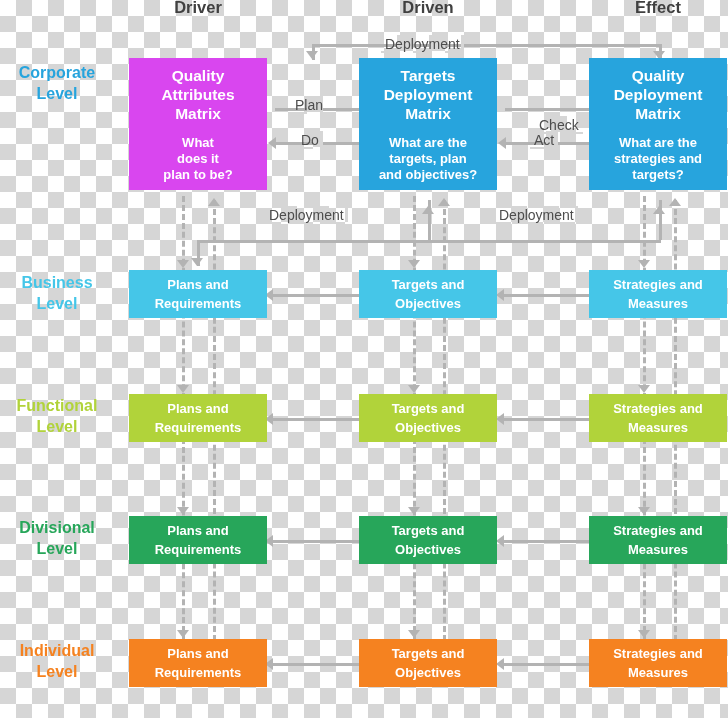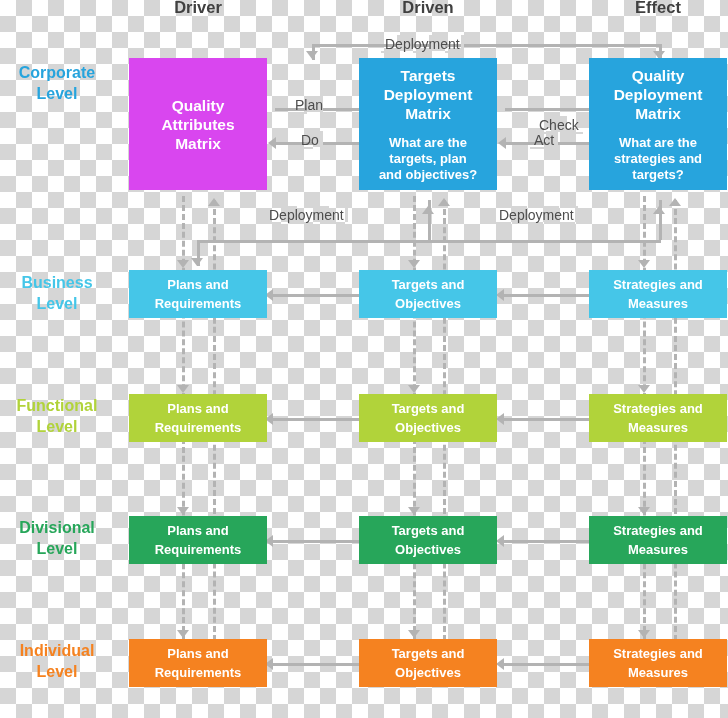--- a/index.html
+++ b/index.html
@@ -239,20 +239,25 @@
   <div class="arr arr-left" style="left:265px; top:658px;"></div>
   <div class="solid-h" style="left:502px; top:663px; width:110px;"></div>
   <div class="arr arr-left" style="left:496px; top:658px;"></div>
 
   <div class="box" style="left:129px; top:58px; width:138px; height:132px; background:#d946ef;">
     <div class="title">
       <div>Quality</div>
       <div>Attributes</div>
       <div>Matrix</div>
     </div>
+    <div class="sub">
+      <div>What</div>
+      <div>does it</div>
+      <div>plan to be?</div>
+    </div>
   </div>
 
   <div class="box" style="left:359px; top:58px; width:138px; height:132px; background:#27a4dd;">
     <div class="title">
       <div>Targets</div>
       <div>Deployment</div>
       <div>Matrix</div>
     </div>
     <div class="sub">
       <div>What are the</div>

